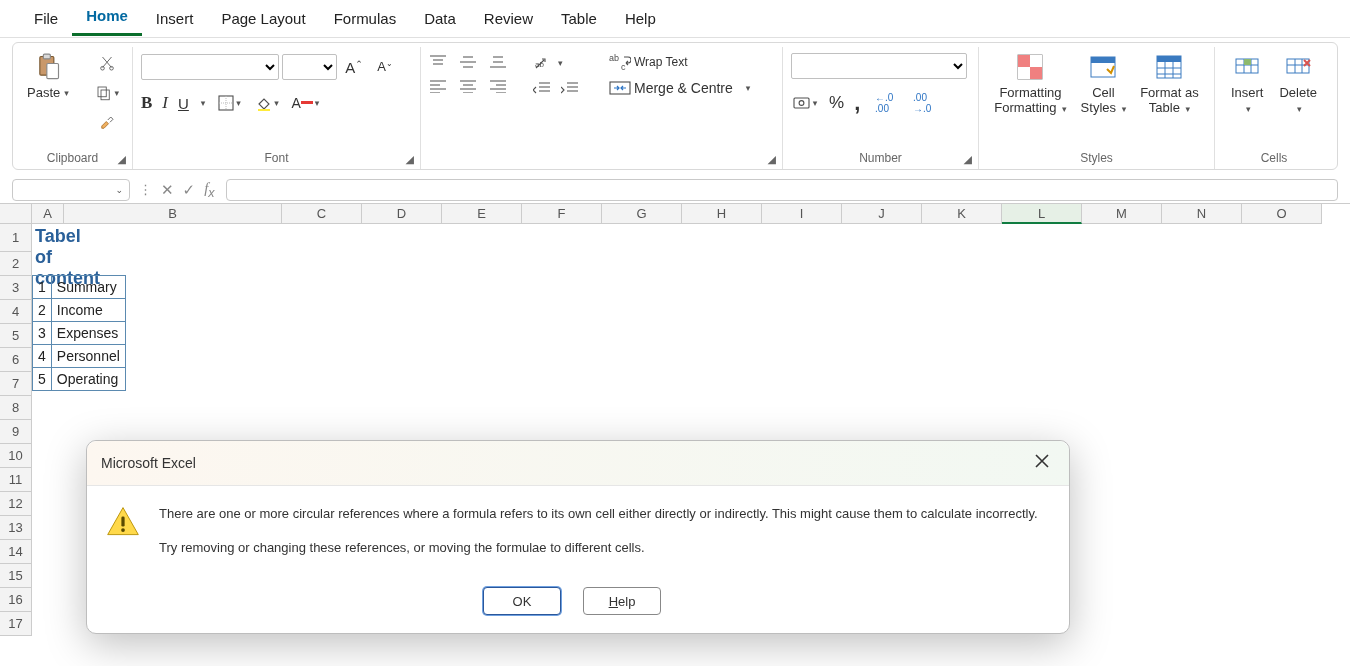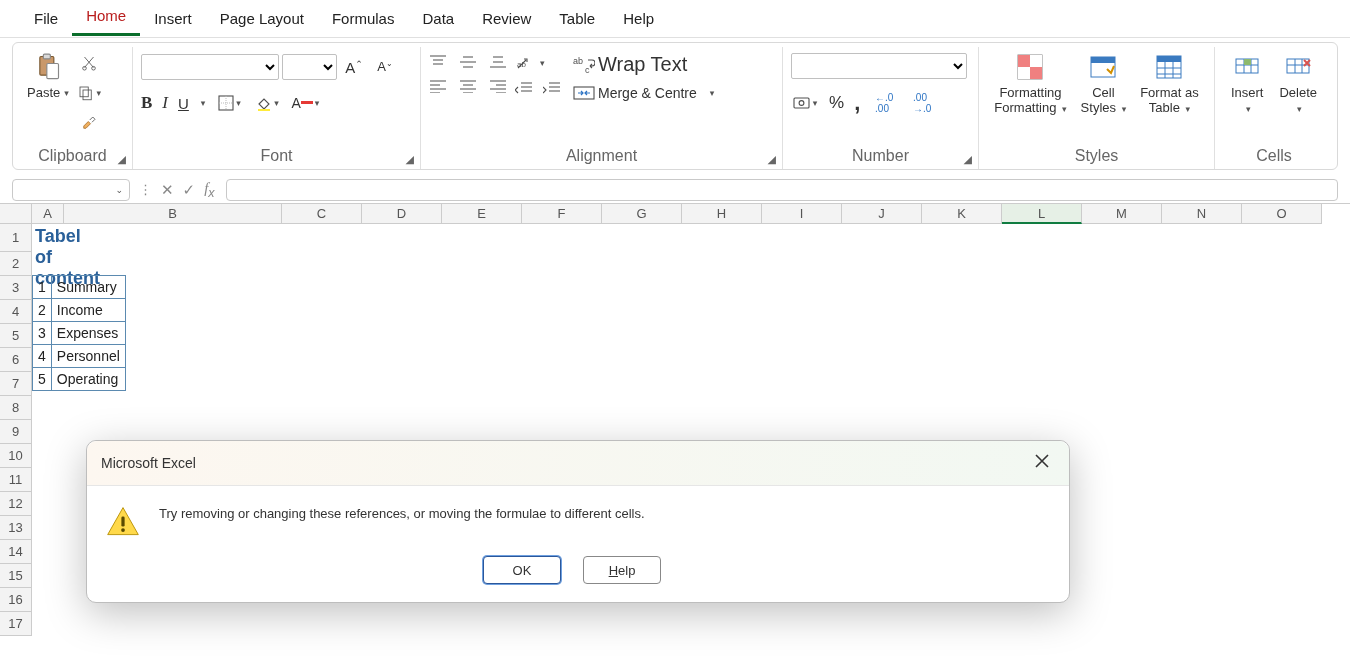--- a/index.html
+++ b/index.html
@@ -1,24 +1,24 @@
 <!DOCTYPE html>
 <html><head>
 <meta charset="utf-8">
 <style>
 *{box-sizing:border-box;margin:0;padding:0;font-family:"Segoe UI",Arial,sans-serif;}
 body{background:#fff;overflow:hidden;width:1350px;height:666px;position:relative;font-size:13px;color:#333;}
 .menubar{display:flex;align-items:center;height:38px;padding-left:20px;gap:0;border-bottom:1px solid #e0e0e0;background:#fff;}
 .menubar .mi{padding:6px 14px;font-size:15px;color:#222;cursor:pointer;}
-.menubar .mi.active{color:#b91c1c;font-weight:400;border-bottom:3px solid #0b6e2c;padding-bottom:9px;}
+.menubar .mi.active{color:#0369a1;font-weight:700;border-bottom:3px solid #0b6e2c;padding-bottom:9px;}
 .ribbon{display:flex;height:128px;background:#fff;border-bottom:1px solid #d0d0d0;margin:4px 12px 0 12px;border:1px solid #d9d9d9;border-radius:6px;padding-top:4px;}
 .group{display:flex;flex-direction:column;border-right:1px solid #e0e0e0;padding:2px 8px 2px 8px;position:relative;}
 .group:last-child{border-right:none;}
-.group-body{flex:1;display:flex;align-items:flex-start;gap:0;}
-.group-label{font-size:16px;color:#666;text-align:center;padding:2px 0;}
+.group-body{flex:1;display:flex;align-items:flex-start;gap:18px;}
+.group-label{font-size:12px;color:#666;text-align:center;padding:2px 0;}
 .launcher{position:absolute;bottom:3px;right:6px;font-size:11px;color:#666;cursor:pointer;}
 .btn-lg{display:flex;flex-direction:column;align-items:center;justify-content:flex-start;padding:4px 6px;gap:4px;cursor:pointer;font-size:13px;color:#333;text-align:center;}
 .btn-lg svg{width:28px;height:28px;}
 .btn-sm{width:28px;height:28px;display:flex;align-items:center;justify-content:center;cursor:pointer;border-radius:3px;}
 .dd{font-size:9px;color:#555;margin-left:2px;}
 .row{display:flex;align-items:center;gap:3px;}
 .col{display:flex;flex-direction:column;gap:2px;}
 select.combo{height:26px;border:1px solid #c0c0c0;background:#fff;font-size:13px;padding:0 6px;border-radius:2px;}
 .formula-bar{display:flex;align-items:center;height:28px;border-bottom:1px solid #ccc;margin-top:6px;}
 .name-box{width:118px;height:22px;border:1px solid #c9c9c9;margin-left:12px;background:#fff;display:flex;align-items:center;justify-content:flex-end;padding-right:6px;border-radius:4px;}
@@ -193,33 +193,32 @@
             </svg>
         </div>
       </div>
       <div class="col" style="gap:8px;padding-top:4px;margin-left:12px">
         <div class="row" style="cursor:pointer">
           <svg width="22" height="18" viewBox="0 0 22 18">
               <text x="0" y="8" font-size="9" fill="#4f4f4f">ab</text>
               <path d="M15 4h4a3 3 0 010 6h-2m0 0l2-2m-2 2l2 2" class="ico-stroke"></path>
               <text x="12" y="17" font-size="9" fill="#4f4f4f">c</text>
             </svg>
-          <span style="font-size:20px">Wrap Text</span>
+          <span style="font-size:12px">Wrap Text</span>
         </div>
         <div class="row" style="cursor:pointer">
           <svg width="22" height="18" viewBox="0 0 22 18">
               <rect x="1" y="3" width="20" height="12" class="ico-stroke"></rect>
               <path d="M5 9h5m-2-2l2 2-2 2M17 9h-5m2-2l-2 2 2 2" stroke="#2d74c4" stroke-width="1.2" fill="none"></path>
             </svg>
           <span style="font-size:14px">Merge &amp; Centre</span>
           <span class="dd" style="margin-left:10px">▾</span>
         </div>
       </div>
     </div>
-    <div class="group-label">Alignment</div>
     <div class="launcher">◢</div>
   </div>
 
   <div class="group" style="width:196px">
     <div class="group-body col" style="gap:10px;padding-top:4px">
       <select class="combo" style="width:176px"></select>
       <div class="row" style="gap:10px">
         <div class="btn-sm">
             <svg width="18" height="16">
               <rect x="1" y="3" width="15" height="10" rx="1" class="ico-stroke"></rect>
@@ -383,20 +382,21 @@
           <path d="M1 1l12 12M13 1L1 13" stroke="#333" stroke-width="1.6"></path>
         </svg></span>
   </div>
   <div class="dlg-body">
     <svg class="warn-ico" viewBox="0 0 40 40">
         <path d="M20 4L37 34H3L20 4z" fill="#ffd94a" stroke="#b58d00" stroke-width="1"></path>
         <rect x="18.2" y="14" width="3.6" height="11" rx="1.5" fill="#5a4a00"></rect>
         <circle cx="20" cy="29" r="2.1" fill="#5a4a00"></circle>
       </svg>
     <div class="dlg-text">
+      <p>There are one or more circular references where a formula refers to its own cell either directly or indirectly. This might cause them to calculate incorrectly.</p>
       <p>Try removing or changing these references, or moving the formulae to different cells.</p>
     </div>
   </div>
   <div class="dlg-btns">
     <div class="dlg-btn primary">OK</div>
     <div class="dlg-btn">
         <span class="u" style="text-decoration:underline">H</span>
         <span>elp</span>
       </div>
   </div>

